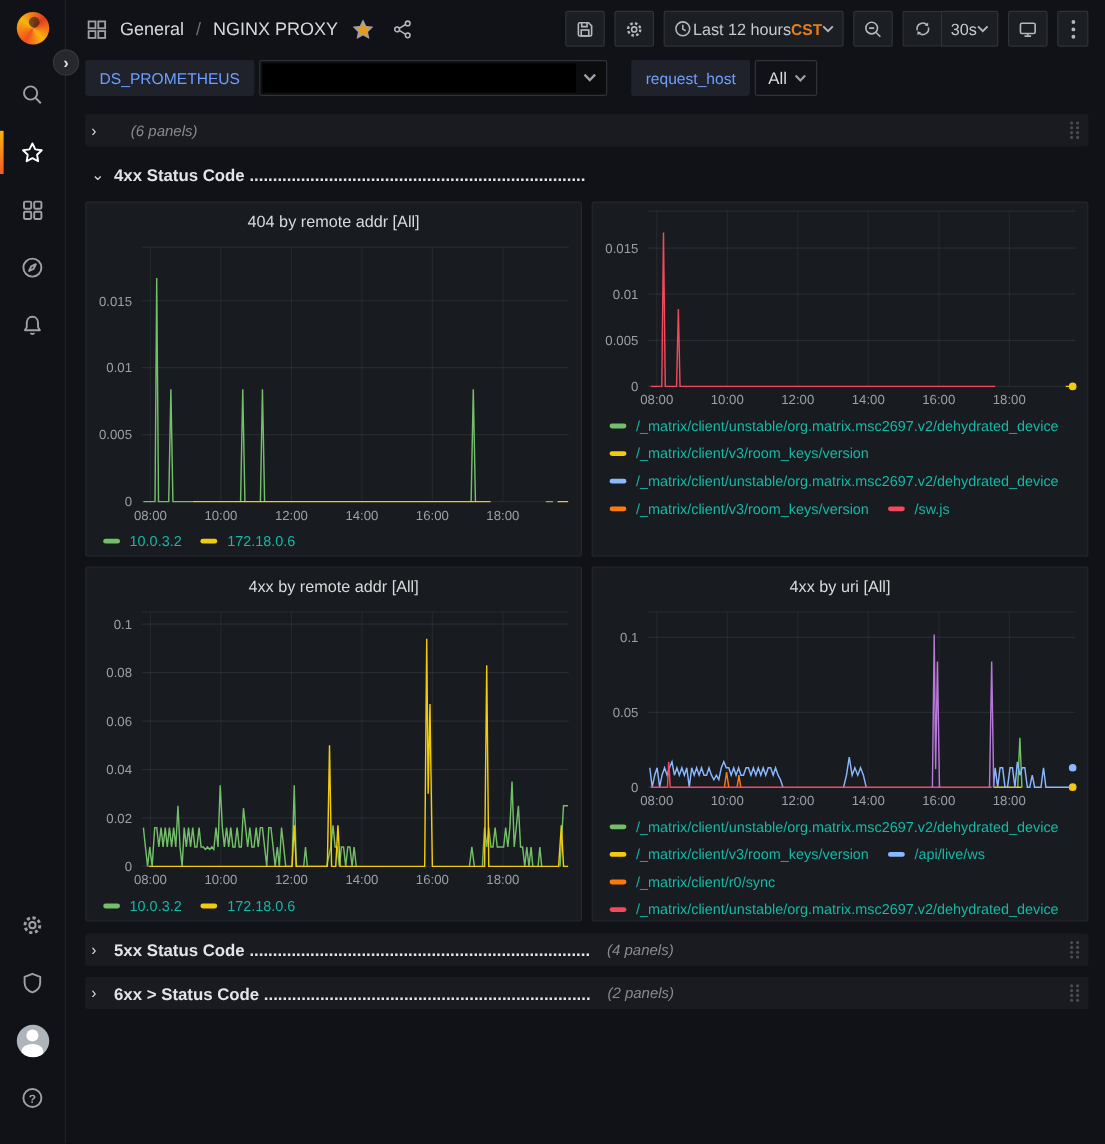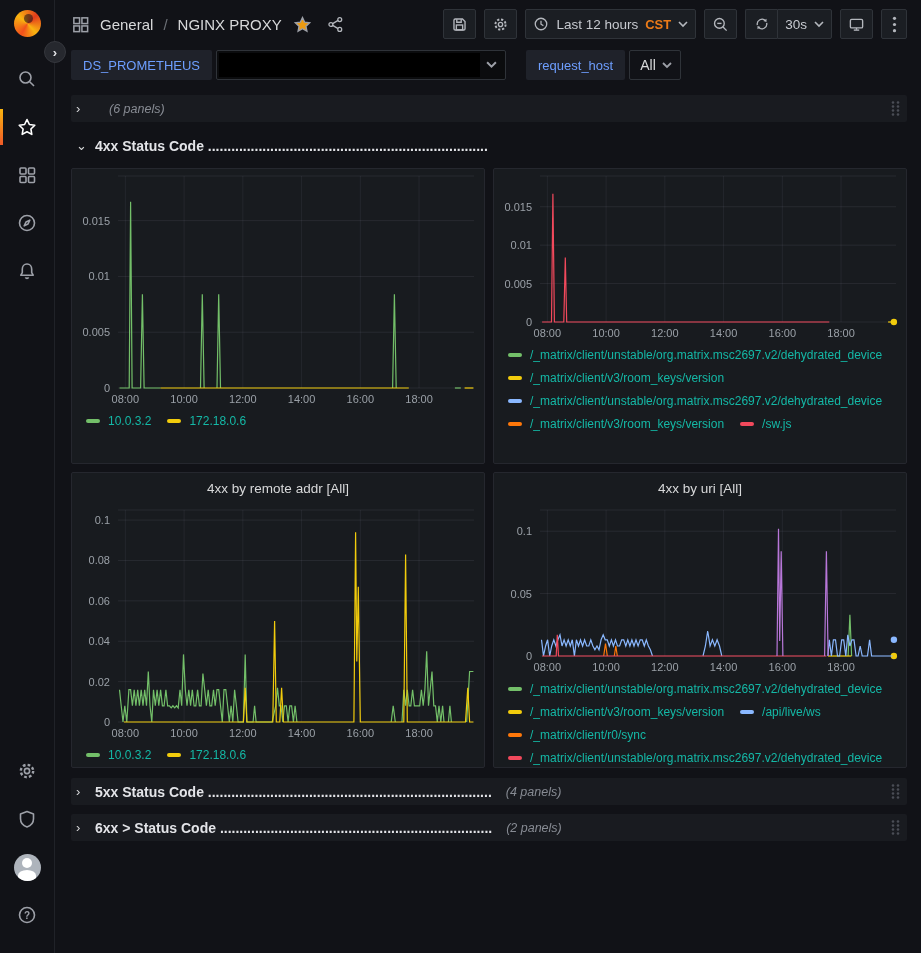--- a/index.html
+++ b/index.html
@@ -23,21 +23,21 @@
   
   .main { flex:1; display:flex; flex-direction:column; }
   .topnav { height:48px; display:flex; align-items:center; padding:0 14px 0 16px; }
   .crumbs { display:flex; align-items:center; gap:10px; }
   .crumbs svg { stroke:#9da0a8; fill:none; stroke-width:1.6; }
   .crumb { font-size:15px; color:#d8d9da; cursor:pointer;text-align:center; }
   .crumb-sep { color:#6d7177; font-size:15px; }
   .star-fav { cursor:pointer; margin-left:2px; display:flex; }
   .share-ic { cursor:pointer; margin-left:6px; display:flex; }
   .nav-actions { margin-left:auto; display:flex; align-items:center; gap:8px; }
-  .btn { height:30px; min-width:32px; background:#1b1e23; border:1px solid #2f3339; border-radius:2px; display:flex; align-items:center; justify-content:center; gap:7px; padding:6px 7px; cursor:pointer; color:#c7cad0; font-size:13.5px; }
+  .btn { height:30px; min-width:32px; background:#1b1e23; border:1px solid #2f3339; border-radius:2px; display:flex; align-items:center; justify-content:center; padding:6px 7px; cursor:pointer; color:#c7cad0; font-size:13.5px; }
   .btn svg { stroke:#b4b7bd; fill:none; stroke-width:1.6; }
   .btn-group { display:flex; align-items:stretch; }
   .btn-group .btn { border-radius:0; }
   .btn-group .btn:first-child { border-radius:2px 0 0 2px; border-right:none; }
   .btn-group .btn:last-child { border-radius:0 2px 2px 0;text-align:center; }
   .tz { color:#eb7b18; font-weight:bold; font-size:13px; }
 
   
   .submenu { height:42px; display:flex; align-items:center; padding:2px 14px 10px 16px; gap:20px; }
   .var-group { display:flex; align-items:stretch; gap:4px; height:30px;justify-content:flex-end; }
@@ -270,20 +270,21 @@
         </span>
       </div>
 
       <div class="row-head mb9">
         <span class="chev">⌄</span>
         <span class="row-title"><span>4xx Status Code</span> <span>........................................................................</span></span>
       </div>
 
       <div class="panels-grid">
         <div class="panel">
+          <div class="panel-title">404 by remote addr [All]</div>
           <div class="chart tall"><svg width="412" height="238">
                 <line x1="46" x2="402" y1="7" y2="7" stroke="rgba(204,204,220,0.09)"></line>
                 <line x1="53.34323432343234" x2="53.34323432343234" y1="7" y2="219" stroke="rgba(204,204,220,0.07)"></line>
                 <text x="53.34323432343234" y="234" text-anchor="middle">08:00</text>
                 <line x1="112.08910891089108" x2="112.08910891089108" y1="7" y2="219" stroke="rgba(204,204,220,0.07)"></line>
                 <text x="112.08910891089108" y="234" text-anchor="middle">10:00</text>
                 <line x1="170.83498349834983" x2="170.83498349834983" y1="7" y2="219" stroke="rgba(204,204,220,0.07)"></line>
                 <text x="170.83498349834983" y="234" text-anchor="middle">12:00</text>
                 <line x1="229.58085808580856" x2="229.58085808580856" y1="7" y2="219" stroke="rgba(204,204,220,0.07)"></line>
                 <text x="229.58085808580856" y="234" text-anchor="middle">14:00</text>

